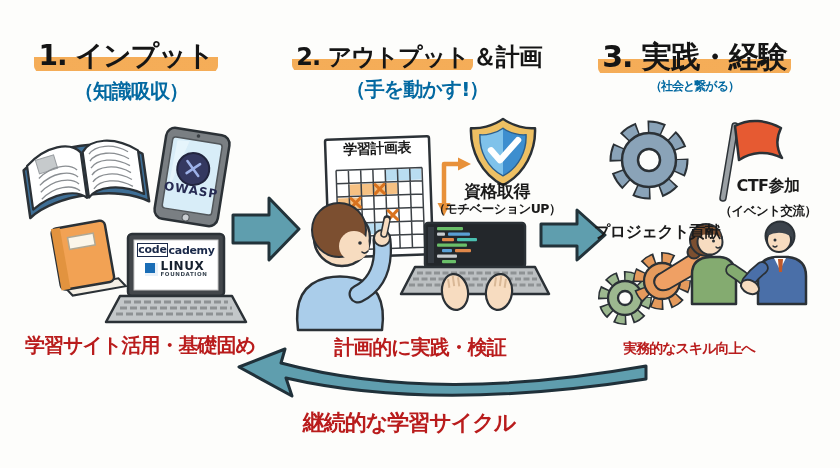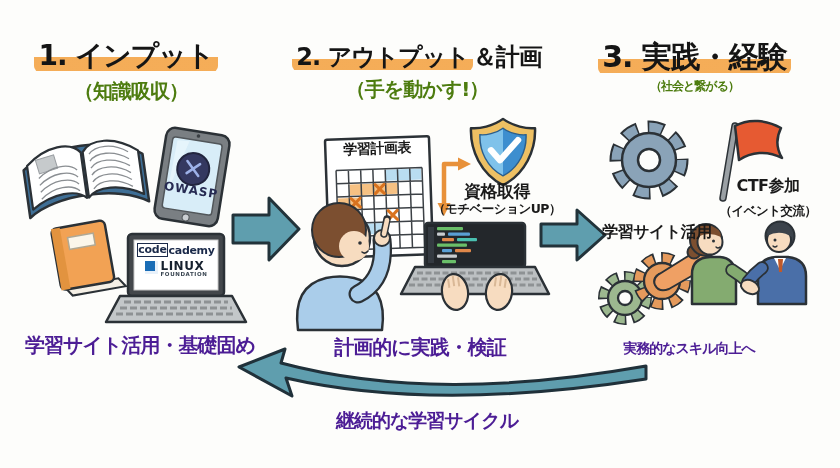--- a/index.html
+++ b/index.html
@@ -3,26 +3,26 @@
 <meta charset="utf-8">
 <style>
   html,body{margin:0;padding:0;background:#fff;}
   .stage{position:relative;width:840px;height:468px;background:#fdfdfb;overflow:hidden;
          font-family:"DejaVu Sans",sans-serif;color:#1d1d1d;}
   .art{position:absolute;left:0;top:0;}
   .t{position:absolute;text-align:center;font-weight:700;line-height:1.15;white-space:nowrap;}
   .title{font-weight:800;color:#151515;letter-spacing:-1px;}
   .hl{background:linear-gradient(to bottom,rgba(0,0,0,0) 56%,rgba(244,166,74,.92) 56%,rgba(244,166,74,.92) 97%,rgba(0,0,0,0) 97%);
       border-radius:6px;padding:0 4px;}
-  .sub{font-weight:800;color:#4d7c0f;letter-spacing:-1px;}
-  .cap{font-weight:800;color:#4c1d95;letter-spacing:-1px;}
+  .sub{font-weight:800;color:#0369a1;letter-spacing:-1px;}
+  .cap{font-weight:800;color:#b91c1c;letter-spacing:-1px;}
   .small{font-weight:800;color:#1a1a1a;letter-spacing:-0.5px;}
   .cc-line{display:flex;justify-content:center;align-items:center;font-weight:800;color:#1b2a4a;font-size:11px;letter-spacing:-0.3px;}
   .cc-box{display:inline-block;border:1.5px solid #1b2a4a;padding:0 0;margin-right:1px;line-height:1.1;}
-  .lf-line{display:flex;justify-content:center;align-items:flex-start;gap:3px;}
+  .lf-line{display:flex;justify-content:center;align-items:center;gap:3px;}
   .lf-icon{width:13px;height:13px;background:#1a6db6;box-shadow:inset -3px -3px 0 #e8f1fa, inset -5px -5px 0 #1a6db6;}
   .lf-stack{display:flex;flex-direction:column;line-height:0.95;text-align:left;}
   .lf-name{font-size:12px;font-weight:800;color:#16202e;letter-spacing:0.5px;}
   .lf-subname{font-size:5.5px;font-weight:700;color:#3a4652;letter-spacing:0.6px;}
 </style>
 </head>
 <body>
 
 <div class="stage">
 
@@ -213,23 +213,23 @@
     <span class="lf-stack">
       <span class="lf-name">LINUX</span>
       <span class="lf-subname">FOUNDATION</span>
     </span>
   </div>
 
   <div class="t small" style="left:330px;top:140px;width:94px;font-size:14px;transform:rotate(-2deg);">学習計画表</div>
   <div class="t small" style="left:427px;top:202px;width:140px;font-size:12.5px;">（モチベーションUP）</div>
   <div class="t small" style="left:437px;top:182px;width:120px;font-size:17px;">資格取得</div>
 
-  <div class="t small" style="left:577px;top:223px;width:160px;font-size:16px;">学習サイト活用</div>
+  <div class="t small" style="left:577px;top:223px;width:160px;font-size:16px;">プロジェクト貢献</div>
   <div class="t small" style="left:708px;top:177px;width:120px;font-size:16px;">CTF参加</div>
   <div class="t small" style="left:698px;top:196px;width:140px;font-size:12.5px;margin-top:8px;">（イベント交流）</div>
 
   <div class="t cap" style="left:15px;top:334px;width:250px;font-size:20px;">学習サイト活用・基礎固め</div>
   <div class="t cap" style="left:295px;top:336px;width:250px;font-size:20px;">計画的に実践・検証</div>
   <div class="t cap" style="left:564px;top:340px;width:250px;font-size:14px;">実務的なスキル向上へ</div>
 
-  <div class="t cap" style="left:302px;top:410px;width:250px;font-size:19px;">継続的な学習サイクル</div>
+  <div class="t cap" style="left:284px;top:410px;width:250px;font-size:22px;">継続的な学習サイクル</div>
 
 </div>
 
 </body></html>

